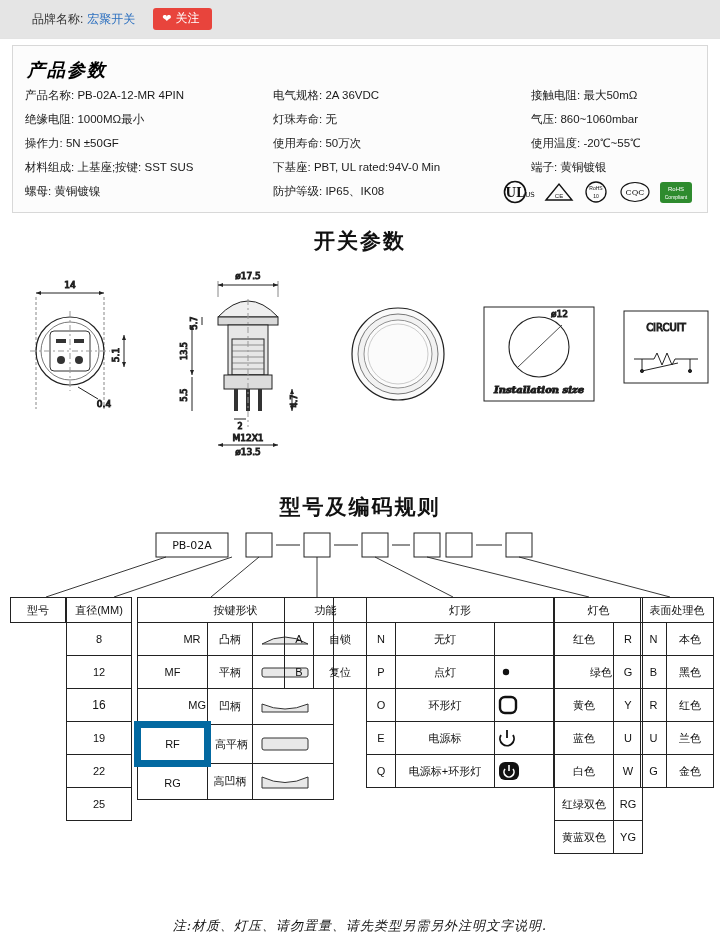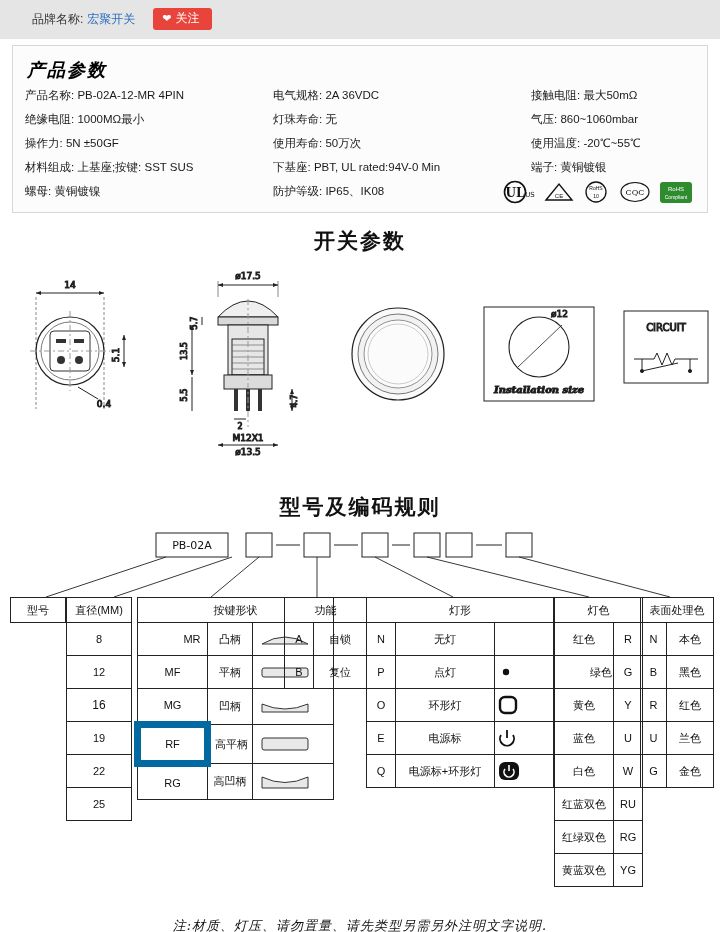--- a/index.html
+++ b/index.html
@@ -384,21 +384,21 @@
       <tr>
         <td style="border:1px solid #222;height:30px;text-align:center;font-size:11px;">MF</td>
         <td style="border:1px solid #222;text-align:center;font-size:11px;">平柄</td>
         <td style="border:1px solid #222;text-align:center;">
           <svg width="62" height="16">
                 <rect x="8" y="4" width="46" height="9" rx="2" fill="#e8e8e8" stroke="#333"></rect>
               </svg>
         </td>
       </tr>
       <tr>
-        <td style="border:1px solid #222;height:30px;text-align:center;font-size:11px;">MG</td>
+        <td style="border:1px solid #222;height:30px;text-align:right;font-size:11px;">MG</td>
         <td style="border:1px solid #222;text-align:center;font-size:11px;">凹柄</td>
         <td style="border:1px solid #222;text-align:center;">
           <svg width="62" height="16">
                 <path d="M8 5 q23 10 46 0 v8 h-46 z" fill="#e8e8e8" stroke="#333"></path>
               </svg>
         </td>
       </tr>
       <tr>
         <td style="border:7px solid #0369a1;height:30px;text-align:center;font-size:11px;">RF</td>
         <td style="border:1px solid #222;text-align:center;font-size:11px;">高平柄</td>
@@ -507,24 +507,20 @@
           </tr>
       <tr>
             <td style="border:1px solid #222;height:30px;text-align:center;font-size:11px;">蓝色</td>
             <td style="border:1px solid #222;text-align:center;font-size:11px;">U</td>
           </tr>
       <tr>
             <td style="border:1px solid #222;height:30px;text-align:center;font-size:11px;">白色</td>
             <td style="border:1px solid #222;text-align:center;font-size:11px;">W</td>
           </tr>
       <tr>
-            <td style="border:1px solid #222;height:30px;text-align:center;font-size:11px;">红蓝双色</td>
-            <td style="border:1px solid #222;text-align:center;font-size:11px;">RU</td>
-          </tr>
-      <tr>
             <td style="border:1px solid #222;height:30px;text-align:center;font-size:11px;">红绿双色</td>
             <td style="border:1px solid #222;text-align:center;font-size:11px;">RG</td>
           </tr>
       <tr>
             <td style="border:1px solid #222;height:30px;text-align:center;font-size:11px;">黄蓝双色</td>
             <td style="border:1px solid #222;text-align:center;font-size:11px;">YG</td>
           </tr>
     </tbody>
       </table>
 

